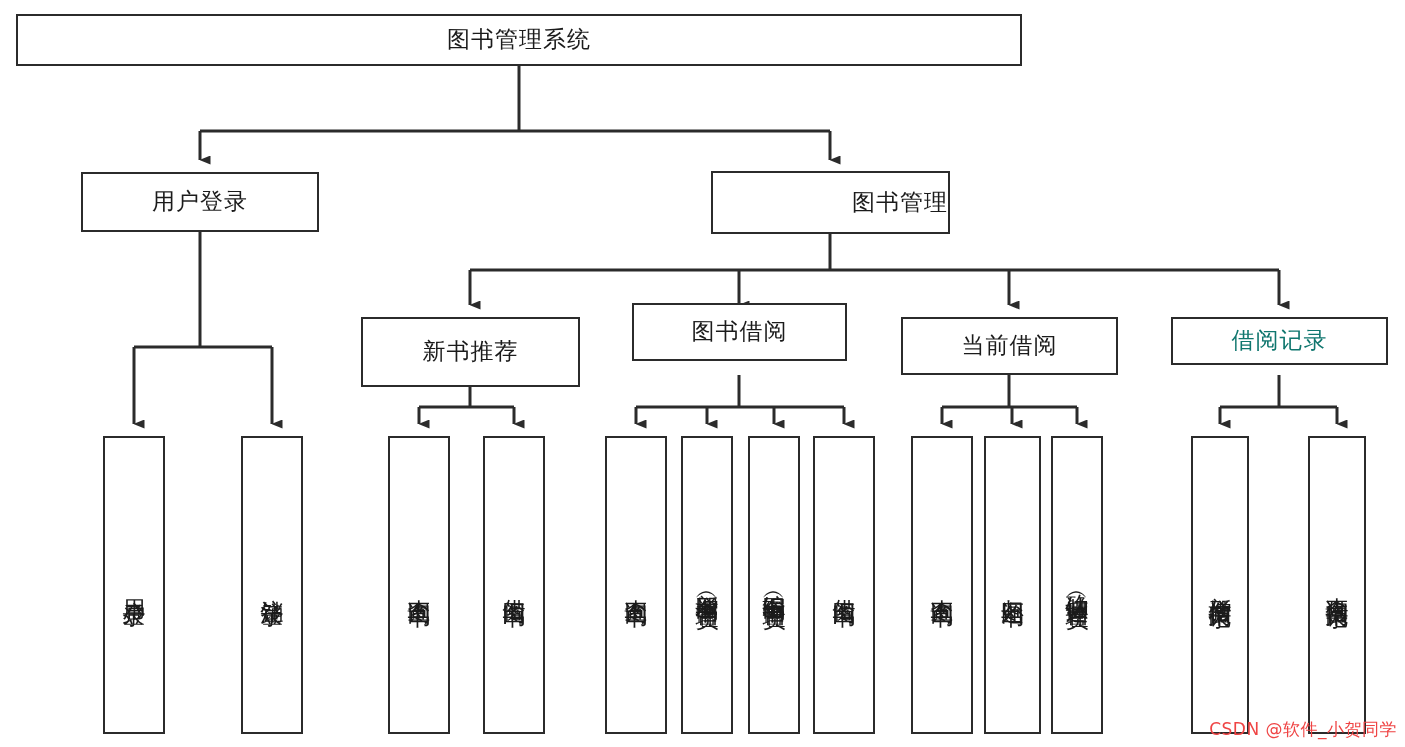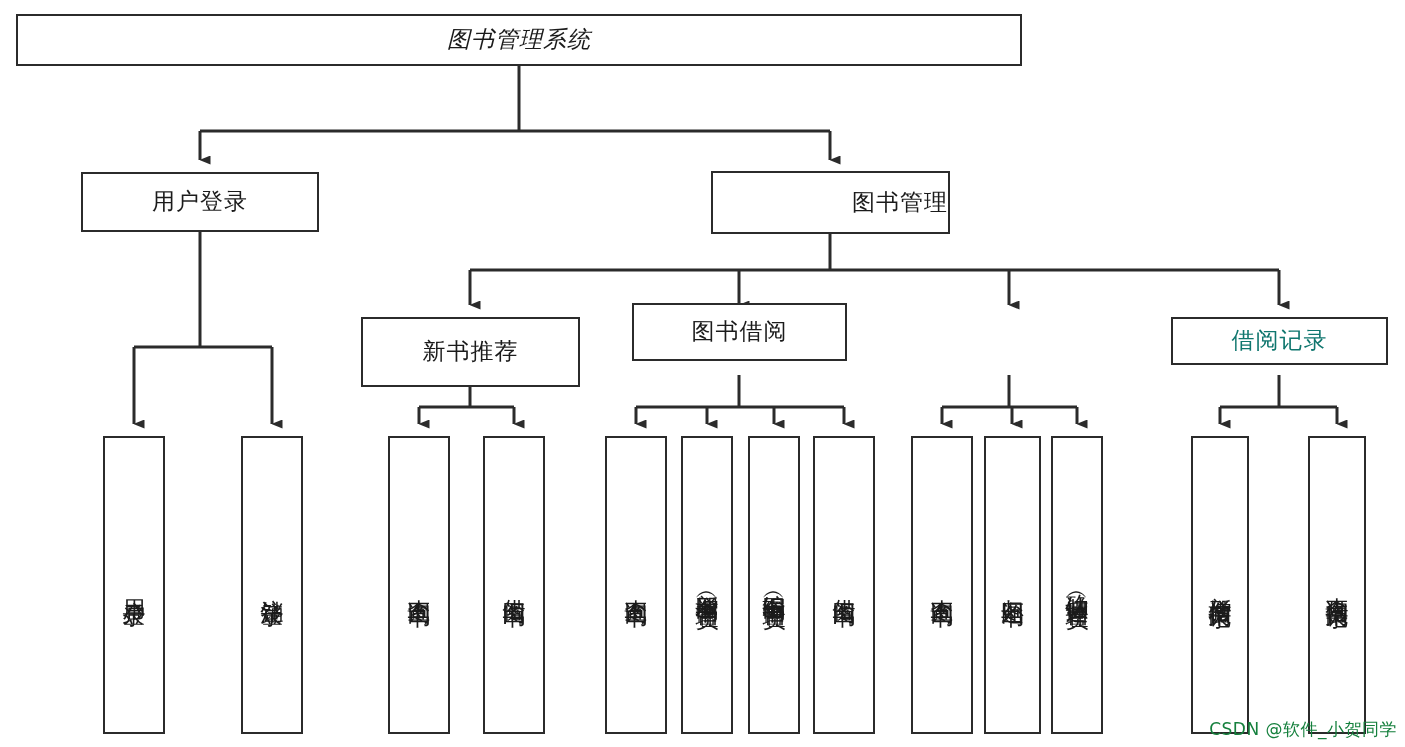--- a/index.html
+++ b/index.html
@@ -118,36 +118,39 @@
       <line x1="1012" y1="407" x2="1012" y2="424" marker-end="url(#arrowhead)"></line>
       <line x1="1077" y1="407" x2="1077" y2="424" marker-end="url(#arrowhead)"></line>
 
       <line x1="1279" y1="375" x2="1279" y2="407"></line>
       <line x1="1220" y1="407" x2="1337" y2="407"></line>
       <line x1="1220" y1="407" x2="1220" y2="424" marker-end="url(#arrowhead)"></line>
       <line x1="1337" y1="407" x2="1337" y2="424" marker-end="url(#arrowhead)"></line>
     </g>
   </svg>
 
-  <div class="node horiz" id="node-root" style="left: 16px; top: 14px; width: 1006px; height: 52px; border-color: rgb(43, 43, 43); background: rgb(255, 255, 255); color: rgb(27, 27, 27); font-style: italic;">
+  <div class="node horiz" id="node-root" style="left: 16px; top: 14px; width: 1006px; height: 52px; border-color: rgb(43, 43, 43); background: rgb(255, 255, 255); color: rgb(27, 27, 27);">
     <span>图书管理系统</span>
   </div>
 
   <div class="node horiz" id="node-l2-0" style="left: 81px; top: 172px; width: 238px; height: 60px; border-color: rgb(43, 43, 43); background: rgb(255, 255, 255); color: rgb(27, 27, 27);">
     <span>用户登录</span>
   </div>
   <div class="node horiz" id="node-l2-1" style="left: 711px; top: 171px; width: 239px; height: 63px; border-color: rgb(43, 43, 43); background: rgb(255, 255, 255); color: rgb(27, 27, 27); justify-content: flex-end;">
     <span>图书管理</span>
   </div>
 
   <div class="node horiz" id="node-l3-0" style="left: 361px; top: 317px; width: 219px; height: 70px; border-color: rgb(43, 43, 43); background: rgb(255, 255, 255); color: rgb(27, 27, 27);">
     <span>新书推荐</span>
   </div>
   <div class="node horiz" id="node-l3-1" style="left: 632px; top: 303px; width: 215px; height: 58px; border-color: rgb(43, 43, 43); background: rgb(255, 255, 255); color: rgb(27, 27, 27);">
     <span>图书借阅</span>
+  </div>
+  <div class="node horiz" id="node-l3-2" style="left: 901px; top: 317px; width: 217px; height: 58px; border-color: rgb(43, 43, 43); background: rgb(255, 255, 255); color: rgb(27, 27, 27);">
+    <span>当前借阅</span>
   </div>
   <div class="node horiz" id="node-l3-3" style="left: 1171px; top: 317px; width: 217px; height: 48px; border-color: rgb(43, 43, 43); background: rgb(255, 255, 255); color: #0f766e;">
     <span>借阅记录</span>
   </div>
 
   <div class="node vert" id="node-leaf-0" style="left: 103px; top: 436px; width: 62px; height: 298px; border-color: rgb(43, 43, 43); background: rgb(255, 255, 255); color: rgb(27, 27, 27);">
     <span class="vtext">用户登录</span>
   </div>
   <div class="node vert" id="node-leaf-1" style="left: 241px; top: 436px; width: 62px; height: 298px; border-color: rgb(43, 43, 43); background: rgb(255, 255, 255); color: rgb(27, 27, 27);">
     <span class="vtext">注销登录</span>
@@ -179,15 +182,15 @@
   <div class="node vert" id="node-leaf-10" style="left: 1051px; top: 436px; width: 52px; height: 298px; border-color: rgb(43, 43, 43); background: rgb(255, 255, 255); color: rgb(27, 27, 27);">
     <span class="vtext">确认归还（管理员）</span>
   </div>
   <div class="node vert" id="node-leaf-11" style="left: 1191px; top: 436px; width: 58px; height: 298px; border-color: rgb(43, 43, 43); background: rgb(255, 255, 255); color: rgb(27, 27, 27);">
     <span class="vtext">新增借阅记录</span>
   </div>
   <div class="node vert" id="node-leaf-12" style="left: 1308px; top: 436px; width: 58px; height: 298px; border-color: rgb(43, 43, 43); background: rgb(255, 255, 255); color: rgb(27, 27, 27);">
     <span class="vtext">查询借阅记录</span>
   </div>
 
-  <div id="watermark" style="color: #15803d;">CSDN @软件_小贺同学</div>
+  <div id="watermark" style="color: #ef4444;">CSDN @软件_小贺同学</div>
 
 </div>
 
 </body></html>

